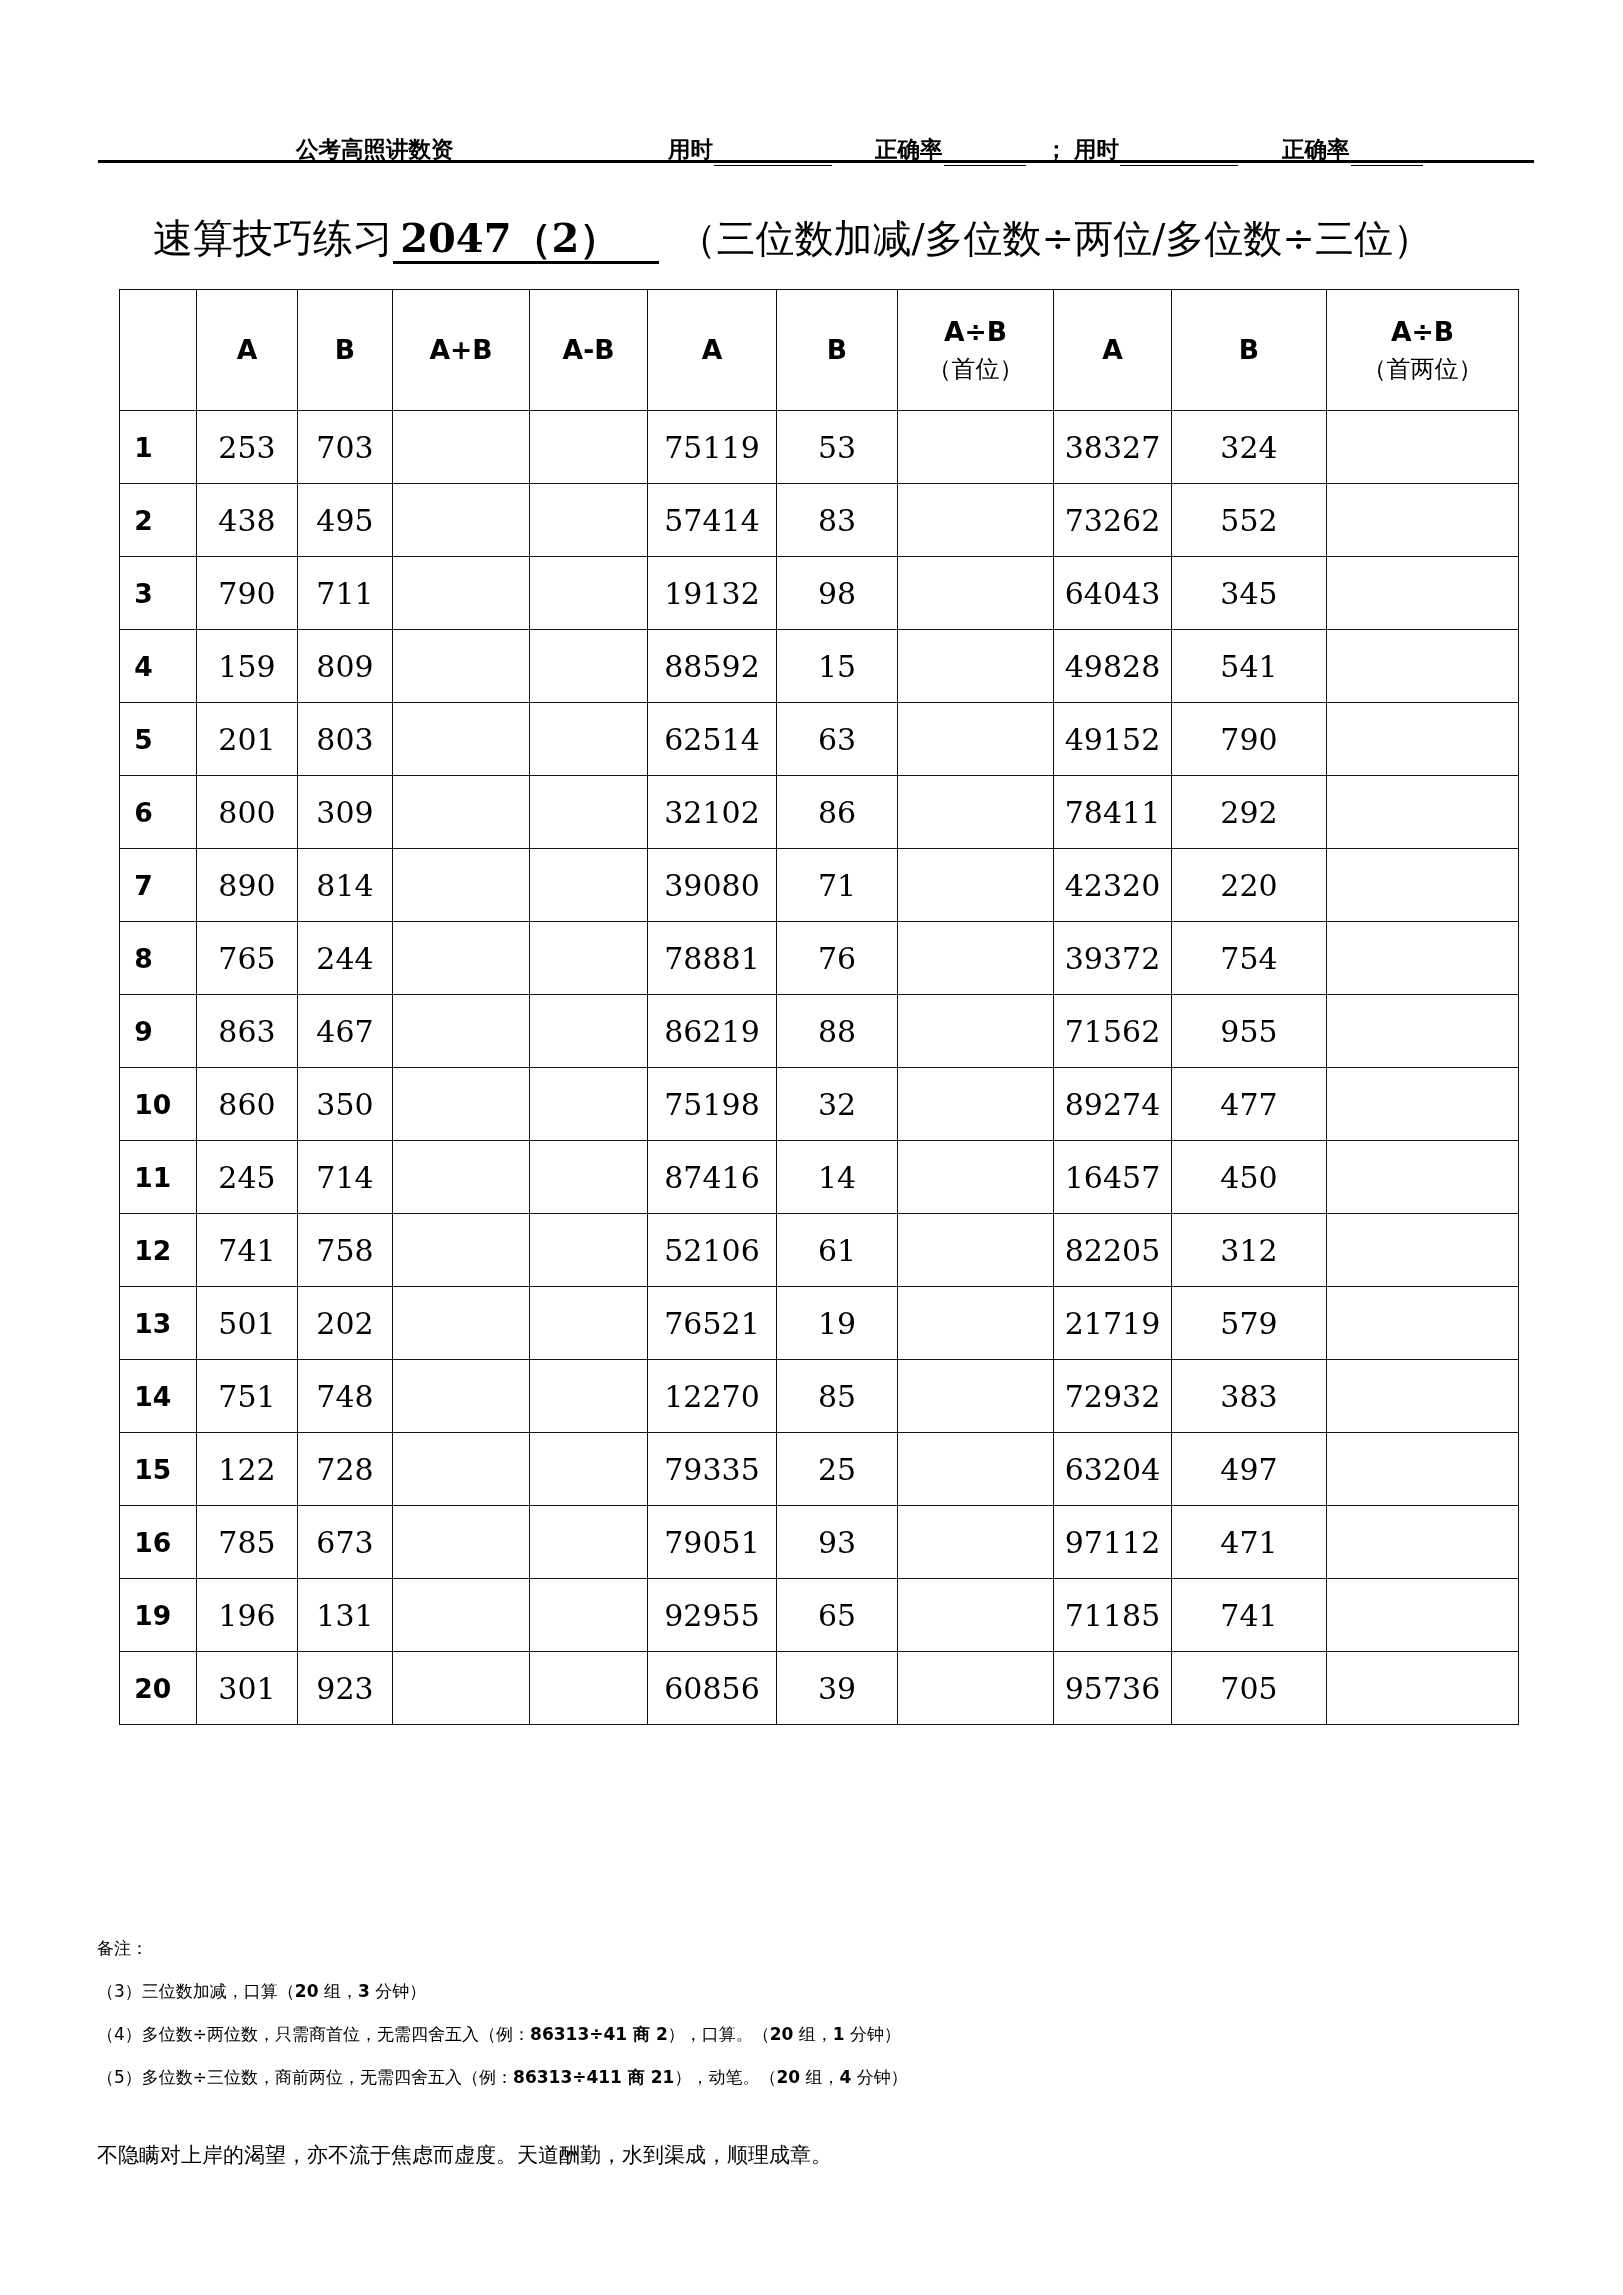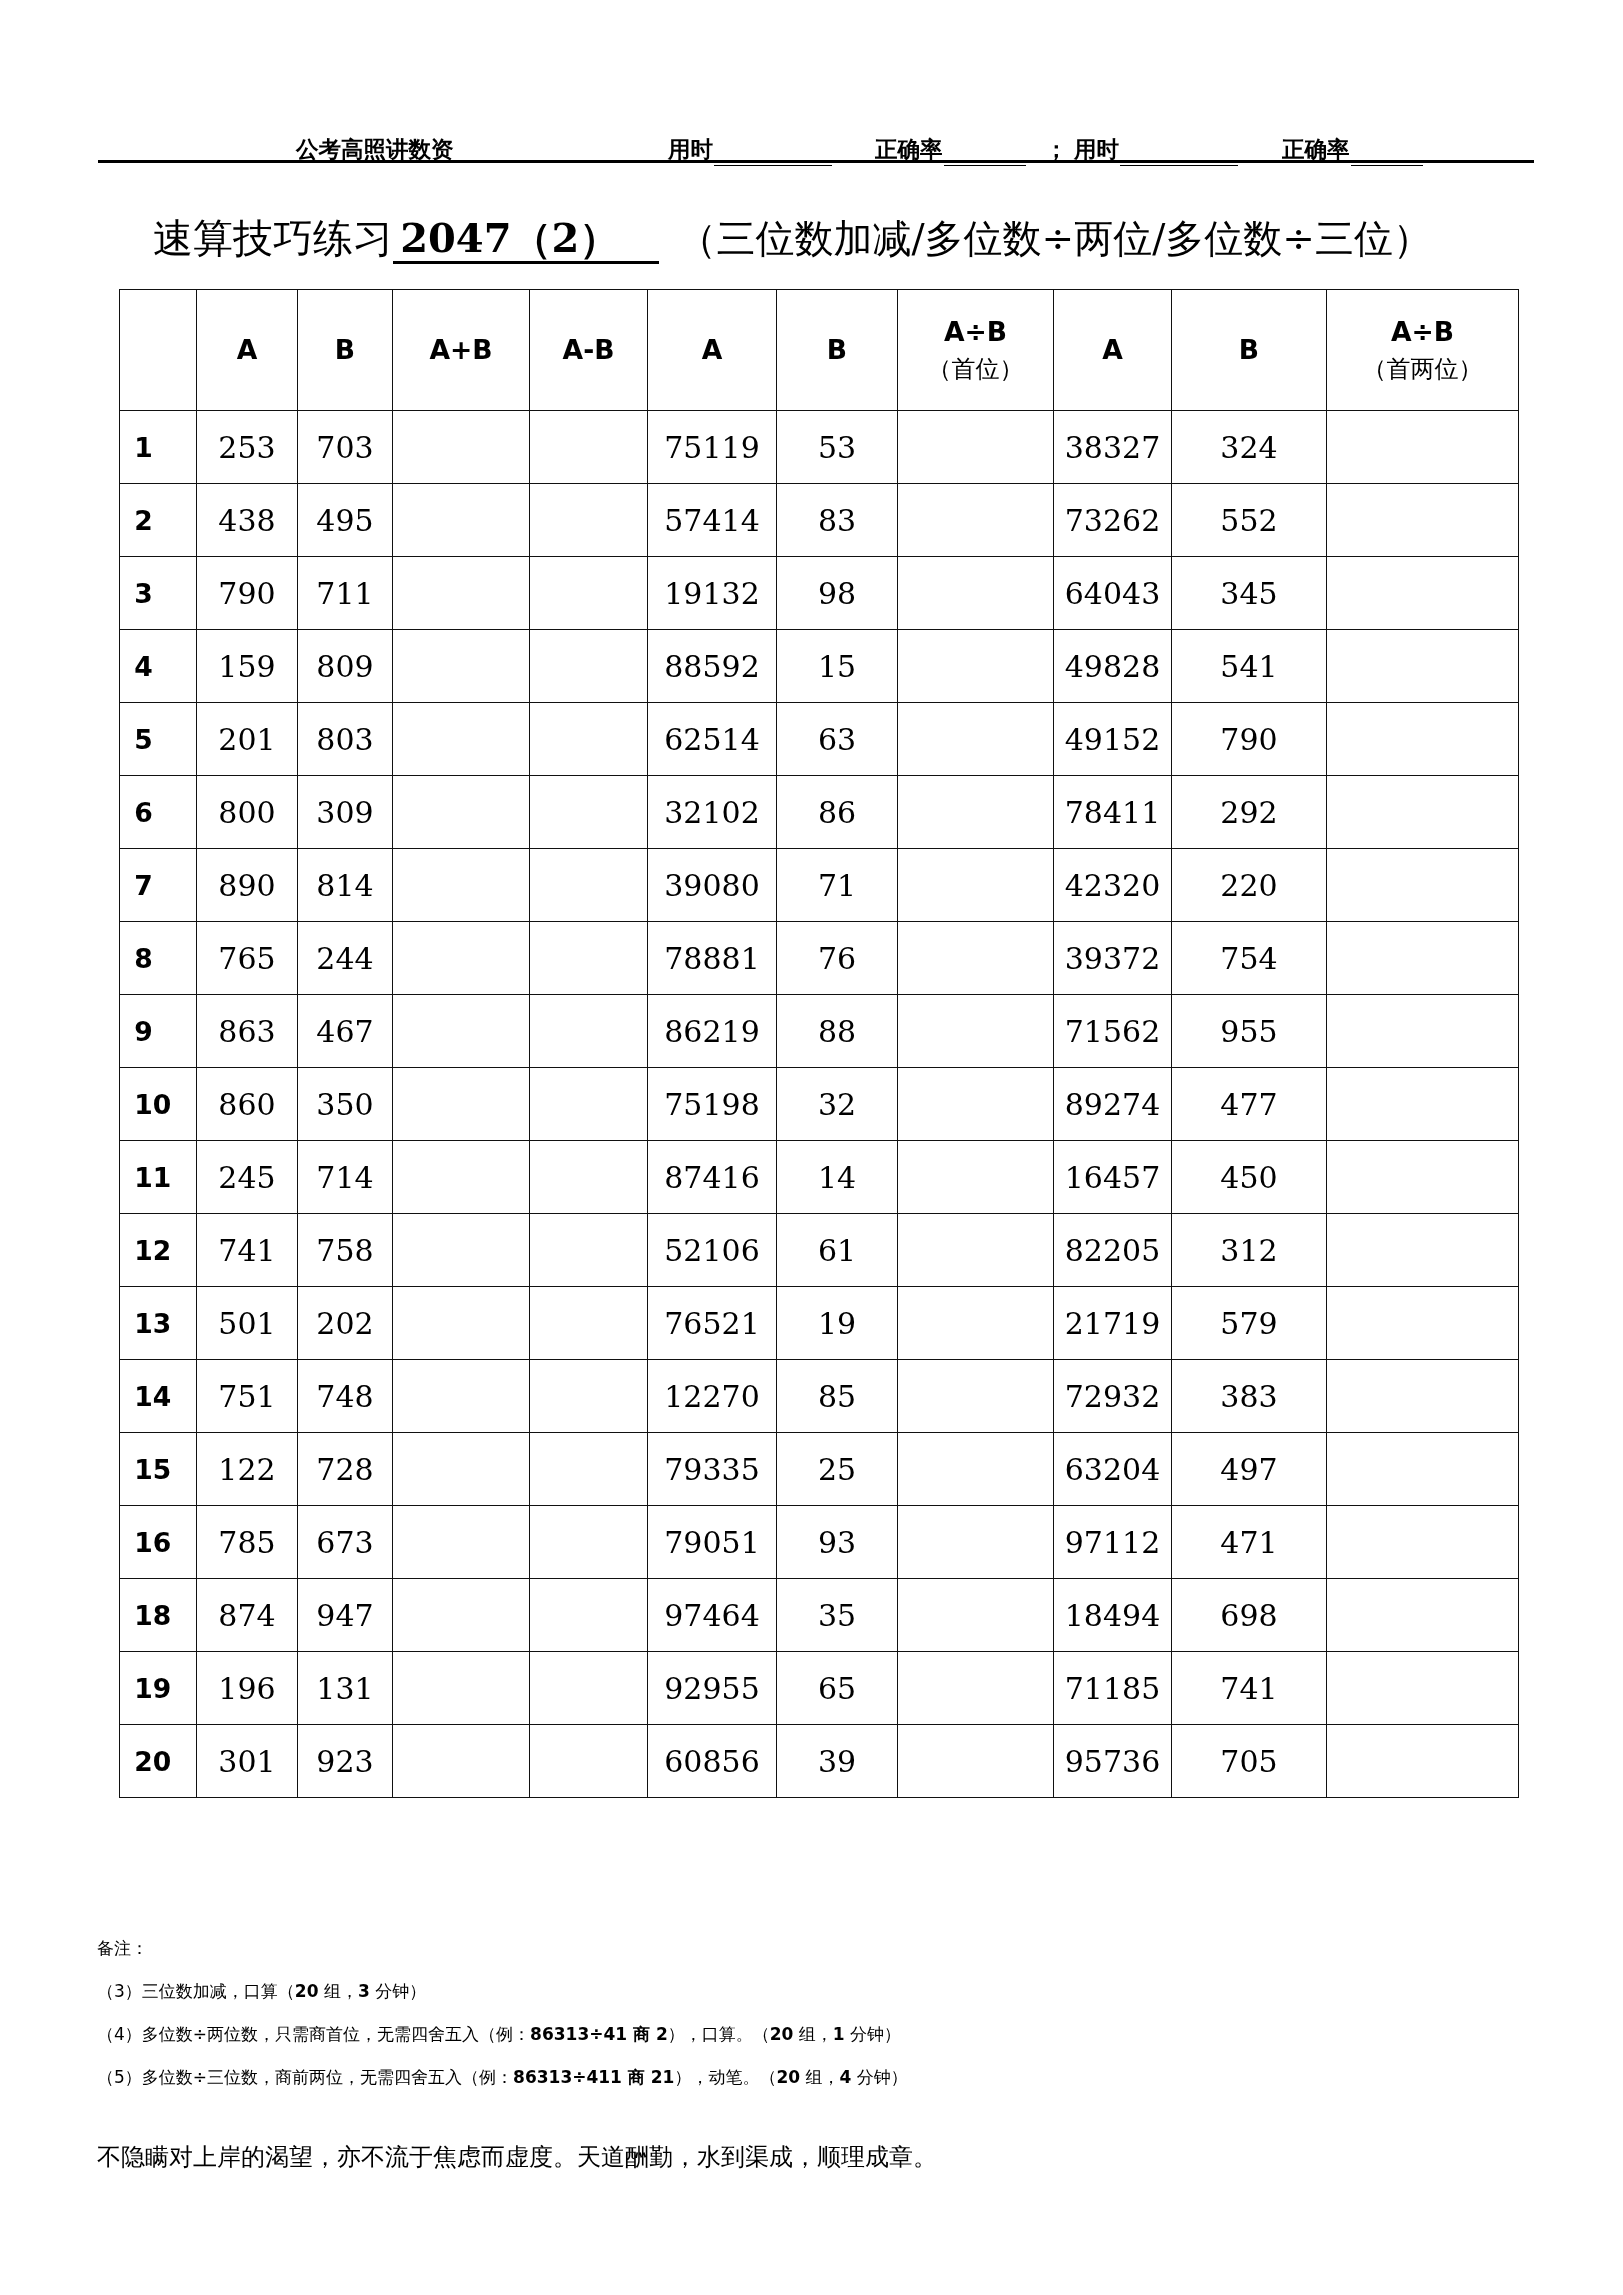--- a/index.html
+++ b/index.html
@@ -16,21 +16,21 @@
 
   table.grid { position:absolute; top:289px; left:119px; border-collapse:collapse; table-layout:fixed; width:1399px; }
   table.grid td, table.grid th { border:1.5px solid #111; padding:0; text-align:center; }
   table.grid th { height:120px; font-size:26.6px; font-weight:bold; font-family:"DejaVu Sans", sans-serif; line-height:1.45; }
   table.grid th .cn { font-weight:normal; font-family:"DejaVu Serif", serif; font-size:24px; display:block; }
   table.grid td { height:72px; font-size:30px; font-family:"DejaVu Serif","Liberation Serif", serif; }
   table.grid td.idx { font-weight:bold; text-align:left; padding-left:14.3px; font-family:"DejaVu Sans", sans-serif; font-size:26.6px; }
 
   .notes { position:absolute; top:1927px; left:97px; font-size:17px; line-height:43px; white-space:nowrap; font-family:"DejaVu Sans", sans-serif; }
   .notes b { font-weight:bold; }
-  .motto { position:absolute; top:2141px; left:97px; font-size:24px; white-space:nowrap; font-family:"DejaVu Sans", sans-serif; }
+  .motto { position:absolute; top:2141px; left:97px; font-size:21px; white-space:nowrap; font-family:"DejaVu Sans", sans-serif; }
 </style>
 </head>
 <body>
 
 <div class="hdr">
   <span style="left:296px;">公考高照讲数资</span>
   <span style="left:668px;"><span style="position:static">用时</span><span class="blank" style="width:118px;"></span></span>
   <span style="left:875px;"><span style="position:static">正确率</span><span class="blank" style="width:82px;"></span></span>
   <span style="left:1045px;">；</span>
   <span style="left:1074px;"><span style="position:static">用时</span><span class="blank" style="width:118px;"></span></span>
@@ -274,33 +274,20 @@
         <td></td>
         <td></td>
         <td>79051</td>
         <td>93</td>
         <td></td>
         <td>97112</td>
         <td>471</td>
         <td></td>
       </tr>
       <tr>
-        <td class="idx">18</td>
-        <td>874</td>
-        <td>947</td>
-        <td></td>
-        <td></td>
-        <td>97464</td>
-        <td>35</td>
-        <td></td>
-        <td>18494</td>
-        <td>698</td>
-        <td></td>
-      </tr>
-      <tr>
         <td class="idx">19</td>
         <td>196</td>
         <td>131</td>
         <td></td>
         <td></td>
         <td>92955</td>
         <td>65</td>
         <td></td>
         <td>71185</td>
         <td>741</td>

